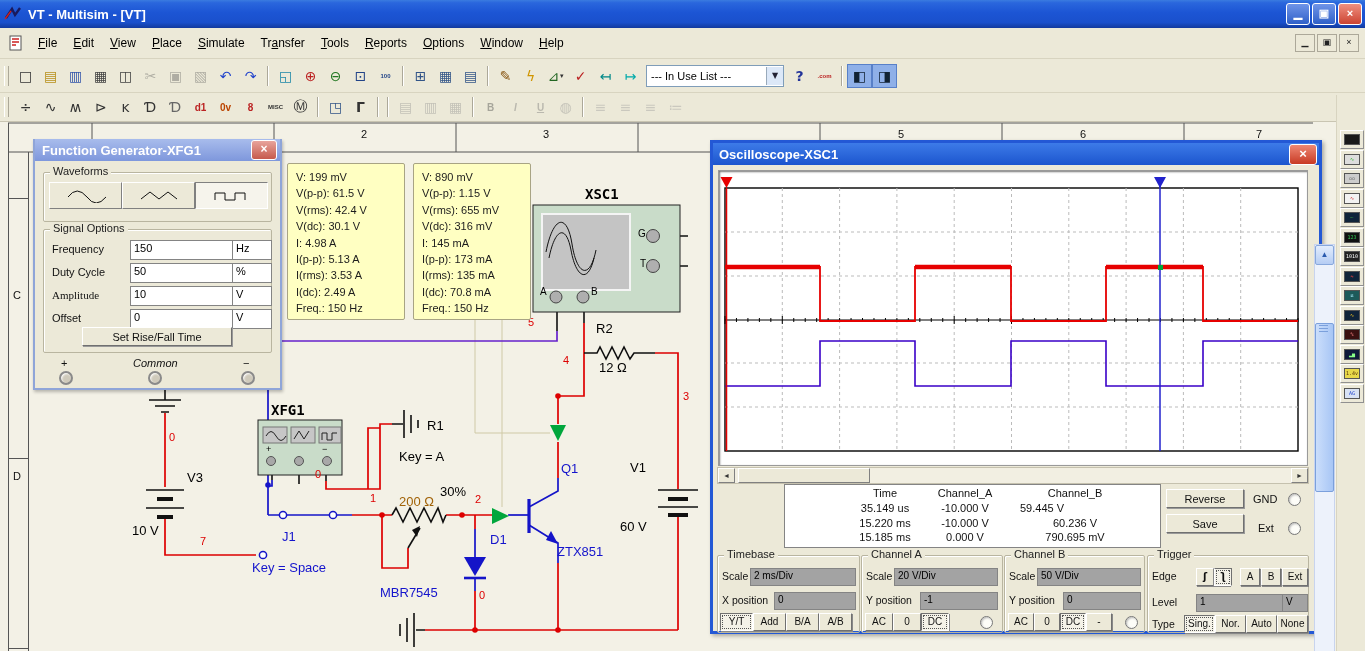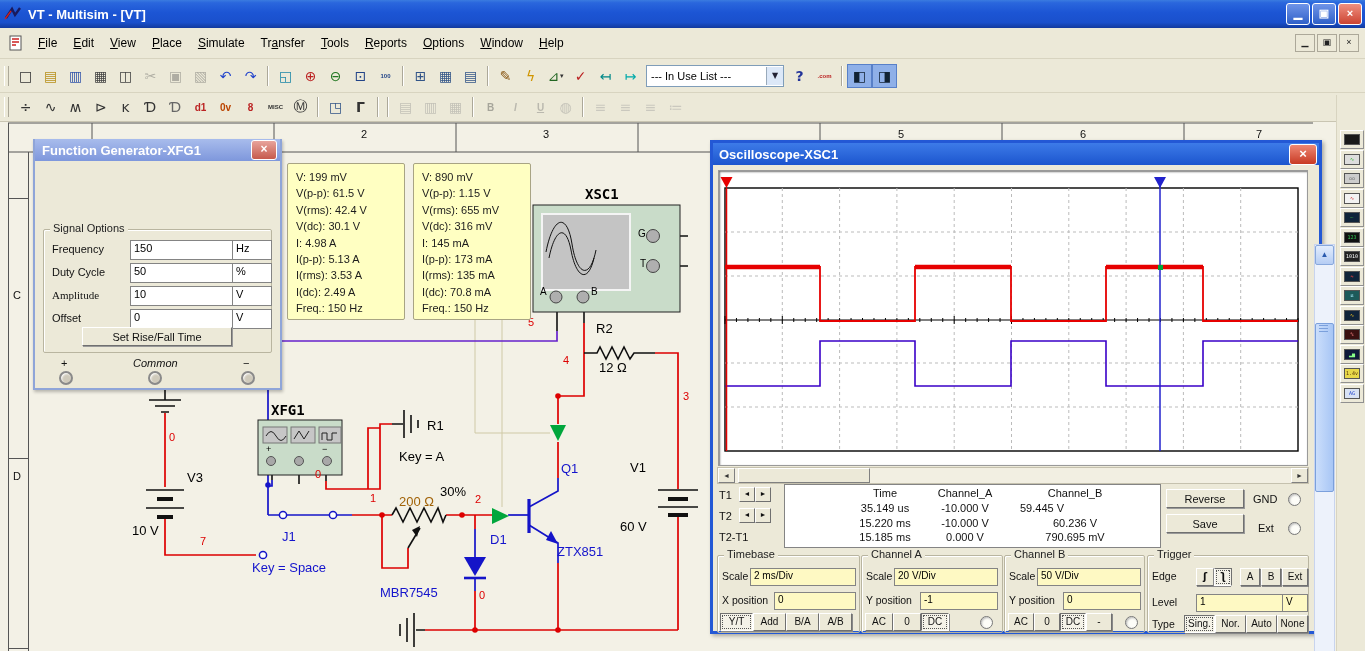--- a/index.html
+++ b/index.html
@@ -82,21 +82,21 @@
   .readout-label{position:absolute;font-size:11px;color:#111;}
   .tiny-arrow{position:absolute;width:14px;height:13px;background:#ECE9D8;border:1px solid;
     border-color:#fff #707070 #707070 #fff;font-size:7px;line-height:12px;text-align:center;color:#111;}
   #readout-box{position:absolute;left:71px;top:341px;width:375px;height:62px;background:#fff;
     border:1px solid #848484;font-size:11px;color:#111;}
   .scope-panel{position:absolute;top:412px;height:76px;border:1px solid #B9B5A0;border-radius:2px;
     box-shadow:inset 1px 1px 0 #fff;}
   .sp-btn{position:absolute;background:#ECE9D8;border:1px solid;border-color:#fff #707070 #707070 #fff;
     box-shadow:1px 1px 0 #888;font-size:10px;color:#111;text-align:center;line-height:15px;height:16px;}
   .sp-btn.pressed{border-color:#707070 #fff #fff #707070;background:#F4F2E8;outline:1px dotted #555;outline-offset:-3px;}
-  .sp-field{position:absolute;height:14px;background:#fef9c3;border:1px solid #848484;font-size:10px;padding:1px 3px;}
+  .sp-field{position:absolute;height:14px;background:#a3a3a3;border:1px solid #848484;font-size:10px;padding:1px 3px;}
   .sp-label{position:absolute;font-size:10.5px;color:#111;}
   .radio{position:absolute;width:11px;height:11px;border-radius:50%;background:#fdfdf8;
     border:1px solid #777;box-shadow:inset 1px 1px 2px #bbb;}
   
   #vscroll{position:absolute;left:1314px;top:122px;width:19px;height:523px;background:#EDF2FB;border:1px solid #C8D4EE;}
   .vs-arrow{position:absolute;left:0px;width:17px;height:18px;border-radius:2px;
     background:linear-gradient(180deg,#E3EDFD,#B6CDF4);border:1px solid #88A8DC;color:#2B5BAE;
     font-size:8px;text-align:center;line-height:17px;}
   #vs-thumb{position:absolute;left:0px;top:78px;width:17px;height:167px;border-radius:2px;
     background:linear-gradient(90deg,#CBDEFB,#A8C6F5);border:1px solid #7Ba0DC;}
@@ -519,20 +519,38 @@
         <div>I(rms): 135 mA</div>
         <div>I(dc): 70.8 mA</div>
         <div>Freq.: 150 Hz</div>
       </div>
     </div>
 
   <div id="fg-dialog" class="abs" style="top:17px;">
     <div id="fg-title">
       <span>Function Generator-XFG1</span>
       <div id="fg-close">×</div>
+    </div>
+    <div class="groupbox" style="left:8px;top:33px;width:227px;height:48px;">
+      <span class="gb-label">Waveforms</span>
+      <div class="wave-btn" style="left:5px;top:9px;">
+        <svg width="40" height="14">
+            <path d="M2,8 q9,-12 19,0 q9,12 19,0" stroke="#111" fill="none"></path>
+          </svg>
+      </div>
+      <div class="wave-btn" style="left:78px;top:9px;">
+        <svg width="40" height="14">
+            <path d="M2,10 l9,-7 l9,7 l9,-7 l9,7" stroke="#111" fill="none"></path>
+          </svg>
+      </div>
+      <div class="wave-btn pressed" style="left:151px;top:9px;">
+        <svg width="40" height="14">
+            <path d="M3,11 v-7 h10 v7 h10 v-7 h10 v7" stroke="#111" fill="none"></path>
+          </svg>
+      </div>
     </div>
     <div class="groupbox" style="left:8px;top:90px;width:227px;height:122px;">
       <span class="gb-label">Signal Options</span>
       <div id="fg-rows">
           <span class="fg-row-label" style="left: 8px; top: 13px;">Frequency</span>
           <div class="fg-input" style="left: 86px; top: 10px;">150</div>
           <div class="fg-unit" style="left: 188px; top: 10px;">Hz</div>
           <span class="fg-row-label" style="left: 8px; top: 36px;">Duty Cycle</span>
           <div class="fg-input" style="left: 86px; top: 33px;">50</div>
           <div class="fg-unit" style="left: 188px; top: 33px;">%</div>
@@ -639,29 +657,20 @@
           <rect x="439" y="94" width="5" height="5" fill="#00A63C"></rect>
         </svg>
     </div>
 
     <div id="scope-scrollbar">
       <div class="sb-arrow">◄</div>
       <div id="sb-thumb"></div>
       <div class="sb-arrow" style="margin-left:auto;">►</div>
     </div>
 
-    <div id="cursor-controls" style="position: absolute; left: 4px; top: 341px; width: 66px; height: 62px;">
-        <span class="readout-label" style="left: 2px; top: 5px;">T1</span>
-        <div class="tiny-arrow" style="left: 22px; top: 3px;">◄</div>
-        <div class="tiny-arrow" style="left: 38px; top: 3px;">►</div>
-        <span class="readout-label" style="left: 2px; top: 26px;">T2</span>
-        <div class="tiny-arrow" style="left: 22px; top: 24px;">◄</div>
-        <div class="tiny-arrow" style="left: 38px; top: 24px;">►</div>
-        <span class="readout-label" style="left: 2px; top: 47px;">T2-T1</span>
-      </div>
     <div id="readout-box">
         <span style="position: absolute; left: 45px; top: 2px; width: 110px; text-align: center;">Time</span>
         <span style="position: absolute; left: 125px; top: 2px; width: 110px; text-align: center;">Channel_A</span>
         <span style="position: absolute; left: 235px; top: 2px; width: 110px; text-align: center;">Channel_B</span>
         <span style="position: absolute; left: 45px; top: 17px; width: 110px; text-align: center;">35.149 us</span>
         <span style="position: absolute; left: 125px; top: 17px; width: 110px; text-align: center;">-10.000 V</span>
         <span style="position: absolute; left: 235px; top: 17px; width: 110px; text-align: left;">59.445 V</span>
         <span style="position: absolute; left: 45px; top: 31.5px; width: 110px; text-align: center;">15.220 ms</span>
         <span style="position: absolute; left: 125px; top: 31.5px; width: 110px; text-align: center;">-10.000 V</span>
         <span style="position: absolute; left: 235px; top: 31.5px; width: 110px; text-align: center;">60.236 V</span>

